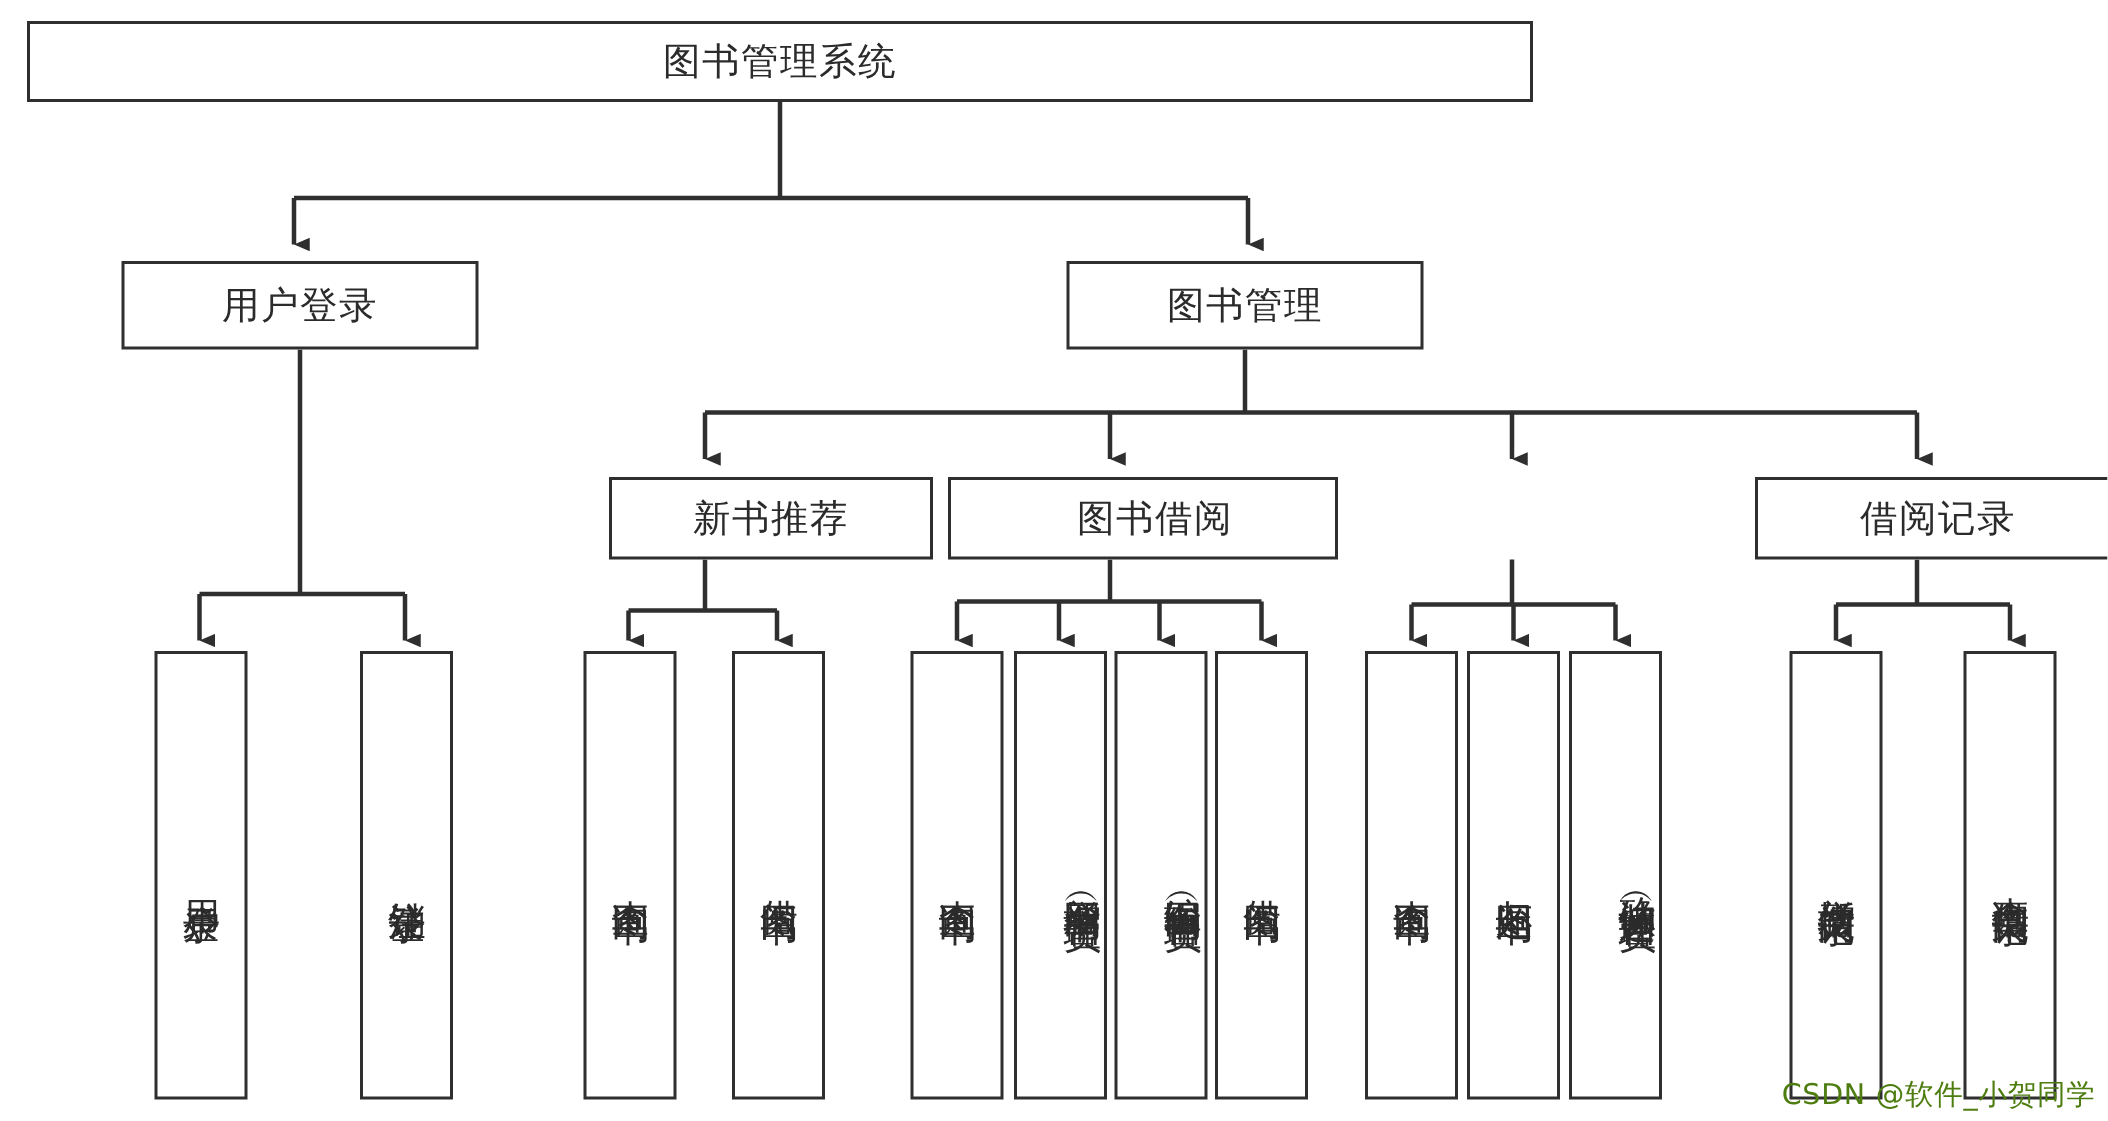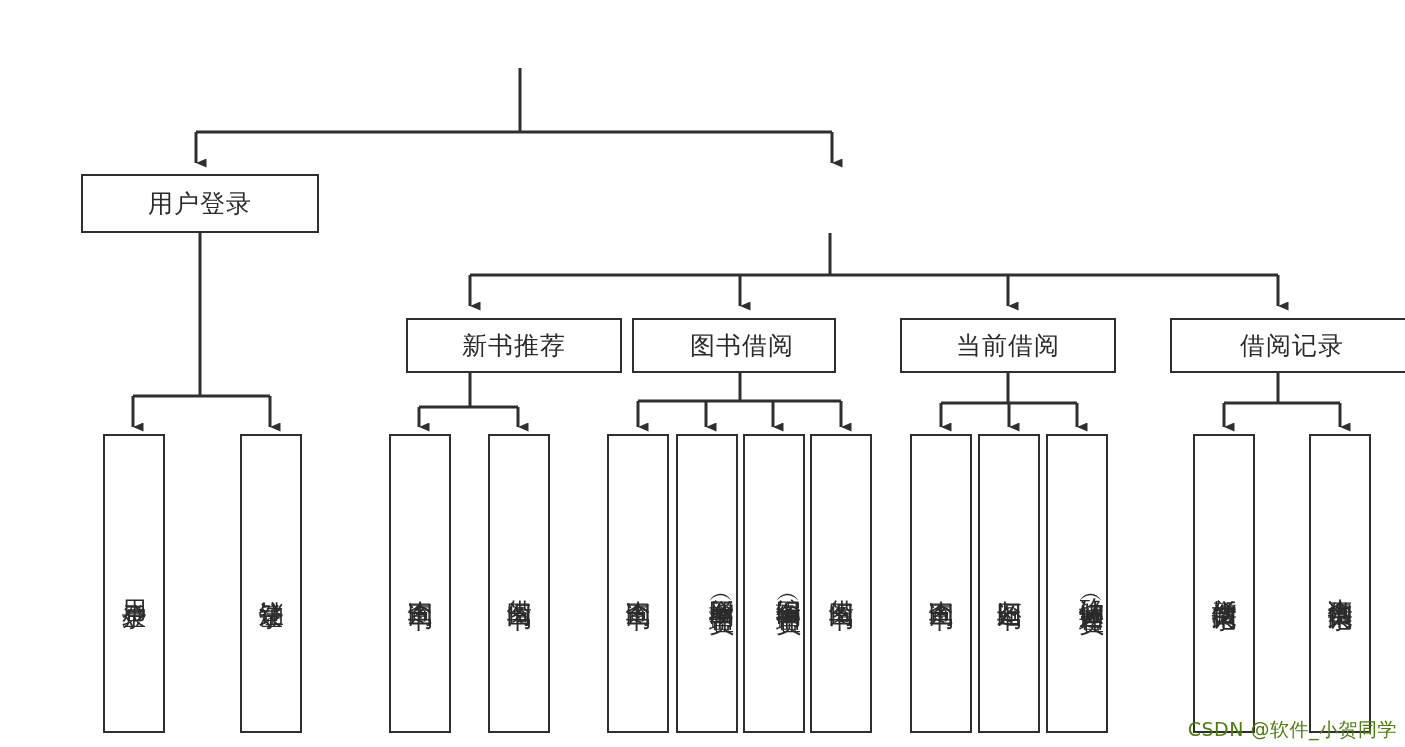--- a/index.html
+++ b/index.html
@@ -118,37 +118,40 @@
       <path d="M 1009 403 L 1009 427" marker-end="url(#arrowhead)"></path>
       <path d="M 1077 403 L 1077 427" marker-end="url(#arrowhead)"></path>
 
       <path d="M 1278 373 L 1278 403"></path>
       <path d="M 1224 403 L 1340 403"></path>
       <path d="M 1224 403 L 1224 427" marker-end="url(#arrowhead)"></path>
       <path d="M 1340 403 L 1340 427" marker-end="url(#arrowhead)"></path>
     </g>
   </svg>
 
+  <div class="node-box horizontal" style="left:18px; top:14px; width:1004px; height:54px;">
+    <span class="node-label">图书管理系统</span>
+  </div>
 
   <div class="node-box horizontal" style="left:81px; top:174px; width:238px; height:59px;">
     <span class="node-label">用户登录</span>
   </div>
 
+  <div class="node-box horizontal" style="left:711px; top:174px; width:238px; height:59px;">
+    <span class="node-label">图书管理</span>
+  </div>
 
   <div class="node-box horizontal" style="left:362px; top:318px; width:216px; height:55px;margin-left:44px;">
     <span class="node-label">新书推荐</span>
   </div>
 
-  <div class="node-box horizontal" style="left:632px; top:318px; width:204px; height:55px;padding-left:16px;">
+  <div class="node-box horizontal" style="left:632px; top:318px; width:260px; height:55px;padding-left:16px;">
     <span class="node-label">图书借阅</span>
   </div>
 
-  <div class="node-box horizontal" style="left:900px; top:318px; width:216px; height:55px;">
-    <span class="node-label">当前借阅</span>
-  </div>
 
   <div class="node-box horizontal" style="left:1170px; top:318px; width:244px; height:55px;">
     <span class="node-label">借阅记录</span>
   </div>
 
   <div class="node-box vertical align-mid" style="left:103px; top:434px; width:62px; height:299px;">
     <span class="node-label">用户登录</span>
   </div>
 
   <div class="node-box vertical align-mid" style="left:240px; top:434px; width:62px; height:299px;">

